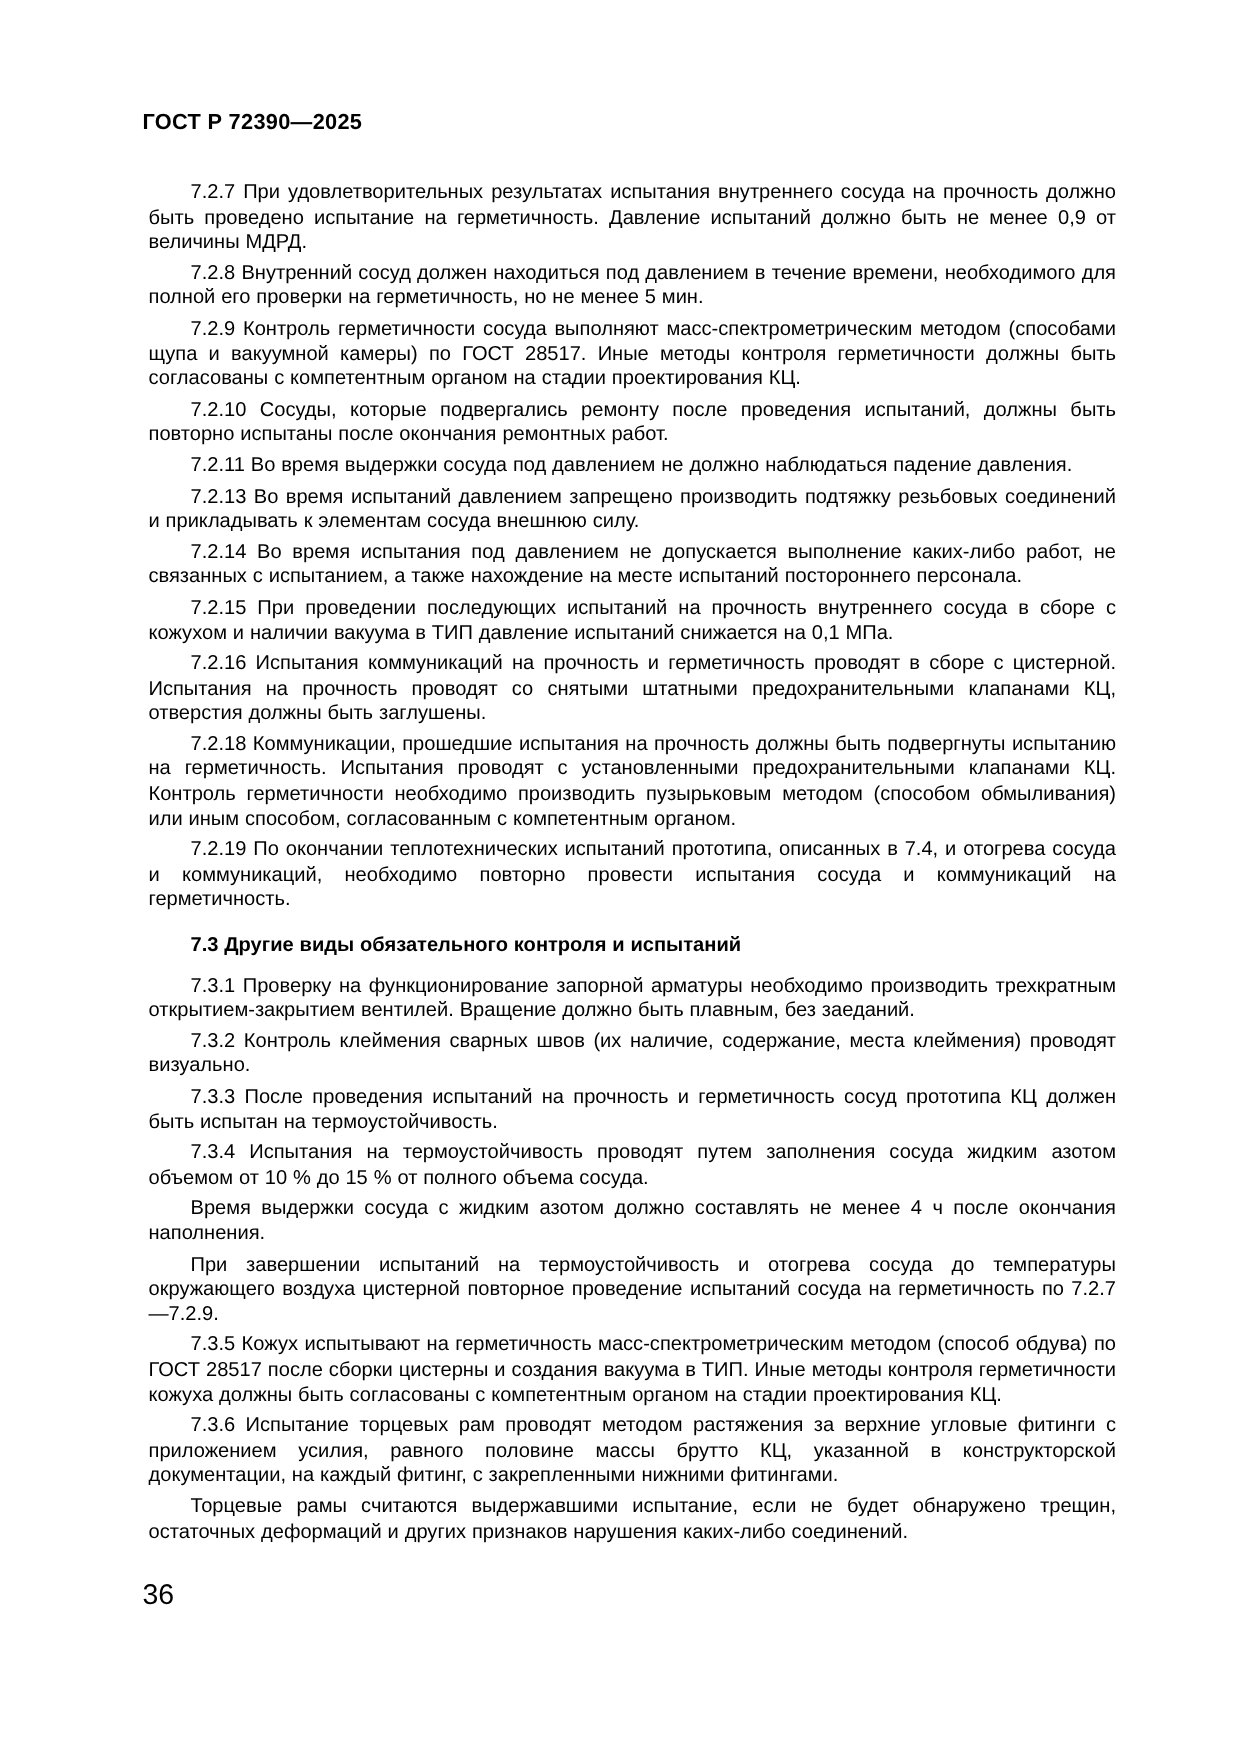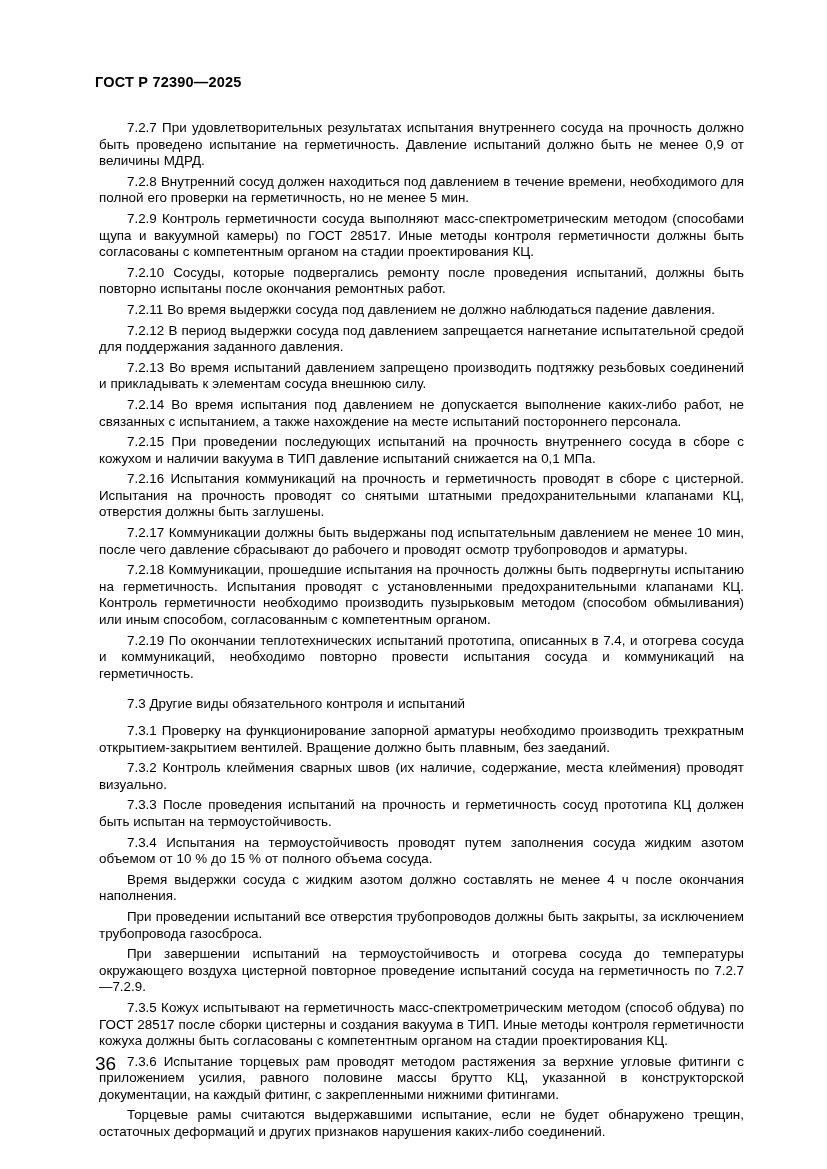--- a/index.html
+++ b/index.html
@@ -32,21 +32,21 @@
   }
   .doc-content p {
     margin: 4px;
     font-size: 13.4px;
     line-height: 16.6px;
     text-align: justify;
     text-indent: 28px;
     word-spacing: 0.2px;
   }
   .doc-content p.heading {
-    font-weight: normal;
+    font-weight: bold;
     text-align: left;
     margin-top: 14px;
     margin-bottom: 10px;
   }
   .doc-footer {
     position: absolute;
     top: 1053px;
     left: 95px;
     font-size: 19px;
   }
@@ -59,35 +59,32 @@
   <div class="doc-header">
     <span>ГОСТ Р 72390—2025</span>
   </div>
 
   <div class="doc-content">
       <p class="body-para">7.2.7 При удовлетворительных результатах испытания внутреннего сосуда на прочность должно быть проведено испытание на герметичность. Давление испытаний должно быть не менее 0,9 от величины МДРД.</p>
       <p class="body-para">7.2.8 Внутренний сосуд должен находиться под давлением в течение времени, необходимого для полной его проверки на герметичность, но не менее 5 мин.</p>
       <p class="body-para">7.2.9 Контроль герметичности сосуда выполняют масс-спектрометрическим методом (способами щупа и вакуумной камеры) по ГОСТ 28517. Иные методы контроля герметичности должны быть согласованы с компетентным органом на стадии проектирования КЦ.</p>
       <p class="body-para">7.2.10 Сосуды, которые подвергались ремонту после проведения испытаний, должны быть повторно испытаны после окончания ремонтных работ.</p>
       <p class="body-para">7.2.11 Во время выдержки сосуда под давлением не должно наблюдаться падение давления.</p>
-      <p class="body-para">7.2.12 В период выдержки сосуда под давлением запрещается нагнетание испытательной средой для поддержания заданного давления.</p>
       <p class="body-para">7.2.13 Во время испытаний давлением запрещено производить подтяжку резьбовых соединений и прикладывать к элементам сосуда внешнюю силу.</p>
       <p class="body-para">7.2.14 Во время испытания под давлением не допускается выполнение каких-либо работ, не связанных с испытанием, а также нахождение на месте испытаний постороннего персонала.</p>
       <p class="body-para">7.2.15 При проведении последующих испытаний на прочность внутреннего сосуда в сборе с кожухом и наличии вакуума в ТИП давление испытаний снижается на 0,1 МПа.</p>
       <p class="body-para">7.2.16 Испытания коммуникаций на прочность и герметичность проводят в сборе с цистерной. Испытания на прочность проводят со снятыми штатными предохранительными клапанами КЦ, отверстия должны быть заглушены.</p>
-      <p class="body-para">7.2.17 Коммуникации должны быть выдержаны под испытательным давлением не менее 10 мин, после чего давление сбрасывают до рабочего и проводят осмотр трубопроводов и арматуры.</p>
       <p class="body-para">7.2.18 Коммуникации, прошедшие испытания на прочность должны быть подвергнуты испытанию на герметичность. Испытания проводят с установленными предохранительными клапанами КЦ. Контроль герметичности необходимо производить пузырьковым методом (способом обмыливания) или иным способом, согласованным с компетентным органом.</p>
       <p class="body-para">7.2.19 По окончании теплотехнических испытаний прототипа, описанных в 7.4, и отогрева сосуда и коммуникаций, необходимо повторно провести испытания сосуда и коммуникаций на герметичность.</p>
       <p class="heading">7.3 Другие виды обязательного контроля и испытаний</p>
       <p class="body-para">7.3.1 Проверку на функционирование запорной арматуры необходимо производить трехкратным открытием-закрытием вентилей. Вращение должно быть плавным, без заеданий.</p>
       <p class="body-para">7.3.2 Контроль клеймения сварных швов (их наличие, содержание, места клеймения) проводят визуально.</p>
       <p class="body-para">7.3.3 После проведения испытаний на прочность и герметичность сосуд прототипа КЦ должен быть испытан на термоустойчивость.</p>
       <p class="body-para">7.3.4 Испытания на термоустойчивость проводят путем заполнения сосуда жидким азотом объемом от 10 % до 15 % от полного объема сосуда.</p>
       <p class="body-para">Время выдержки сосуда с жидким азотом должно составлять не менее 4 ч после окончания наполнения.</p>
-      <p class="body-para">При проведении испытаний все отверстия трубопроводов должны быть закрыты, за исключением трубопровода газосброса.</p>
       <p class="body-para">При завершении испытаний на термоустойчивость и отогрева сосуда до температуры окружающего воздуха цистерной повторное проведение испытаний сосуда на герметичность по 7.2.7—7.2.9.</p>
       <p class="body-para">7.3.5 Кожух испытывают на герметичность масс-спектрометрическим методом (способ обдува) по ГОСТ 28517 после сборки цистерны и создания вакуума в ТИП. Иные методы контроля герметичности кожуха должны быть согласованы с компетентным органом на стадии проектирования КЦ.</p>
       <p class="body-para">7.3.6 Испытание торцевых рам проводят методом растяжения за верхние угловые фитинги с приложением усилия, равного половине массы брутто КЦ, указанной в конструкторской документации, на каждый фитинг, с закрепленными нижними фитингами.</p>
       <p class="body-para">Торцевые рамы считаются выдержавшими испытание, если не будет обнаружено трещин, остаточных деформаций и других признаков нарушения каких-либо соединений.</p>
     </div>
 
   <div class="doc-footer">
     <span>36</span>
   </div>
 

